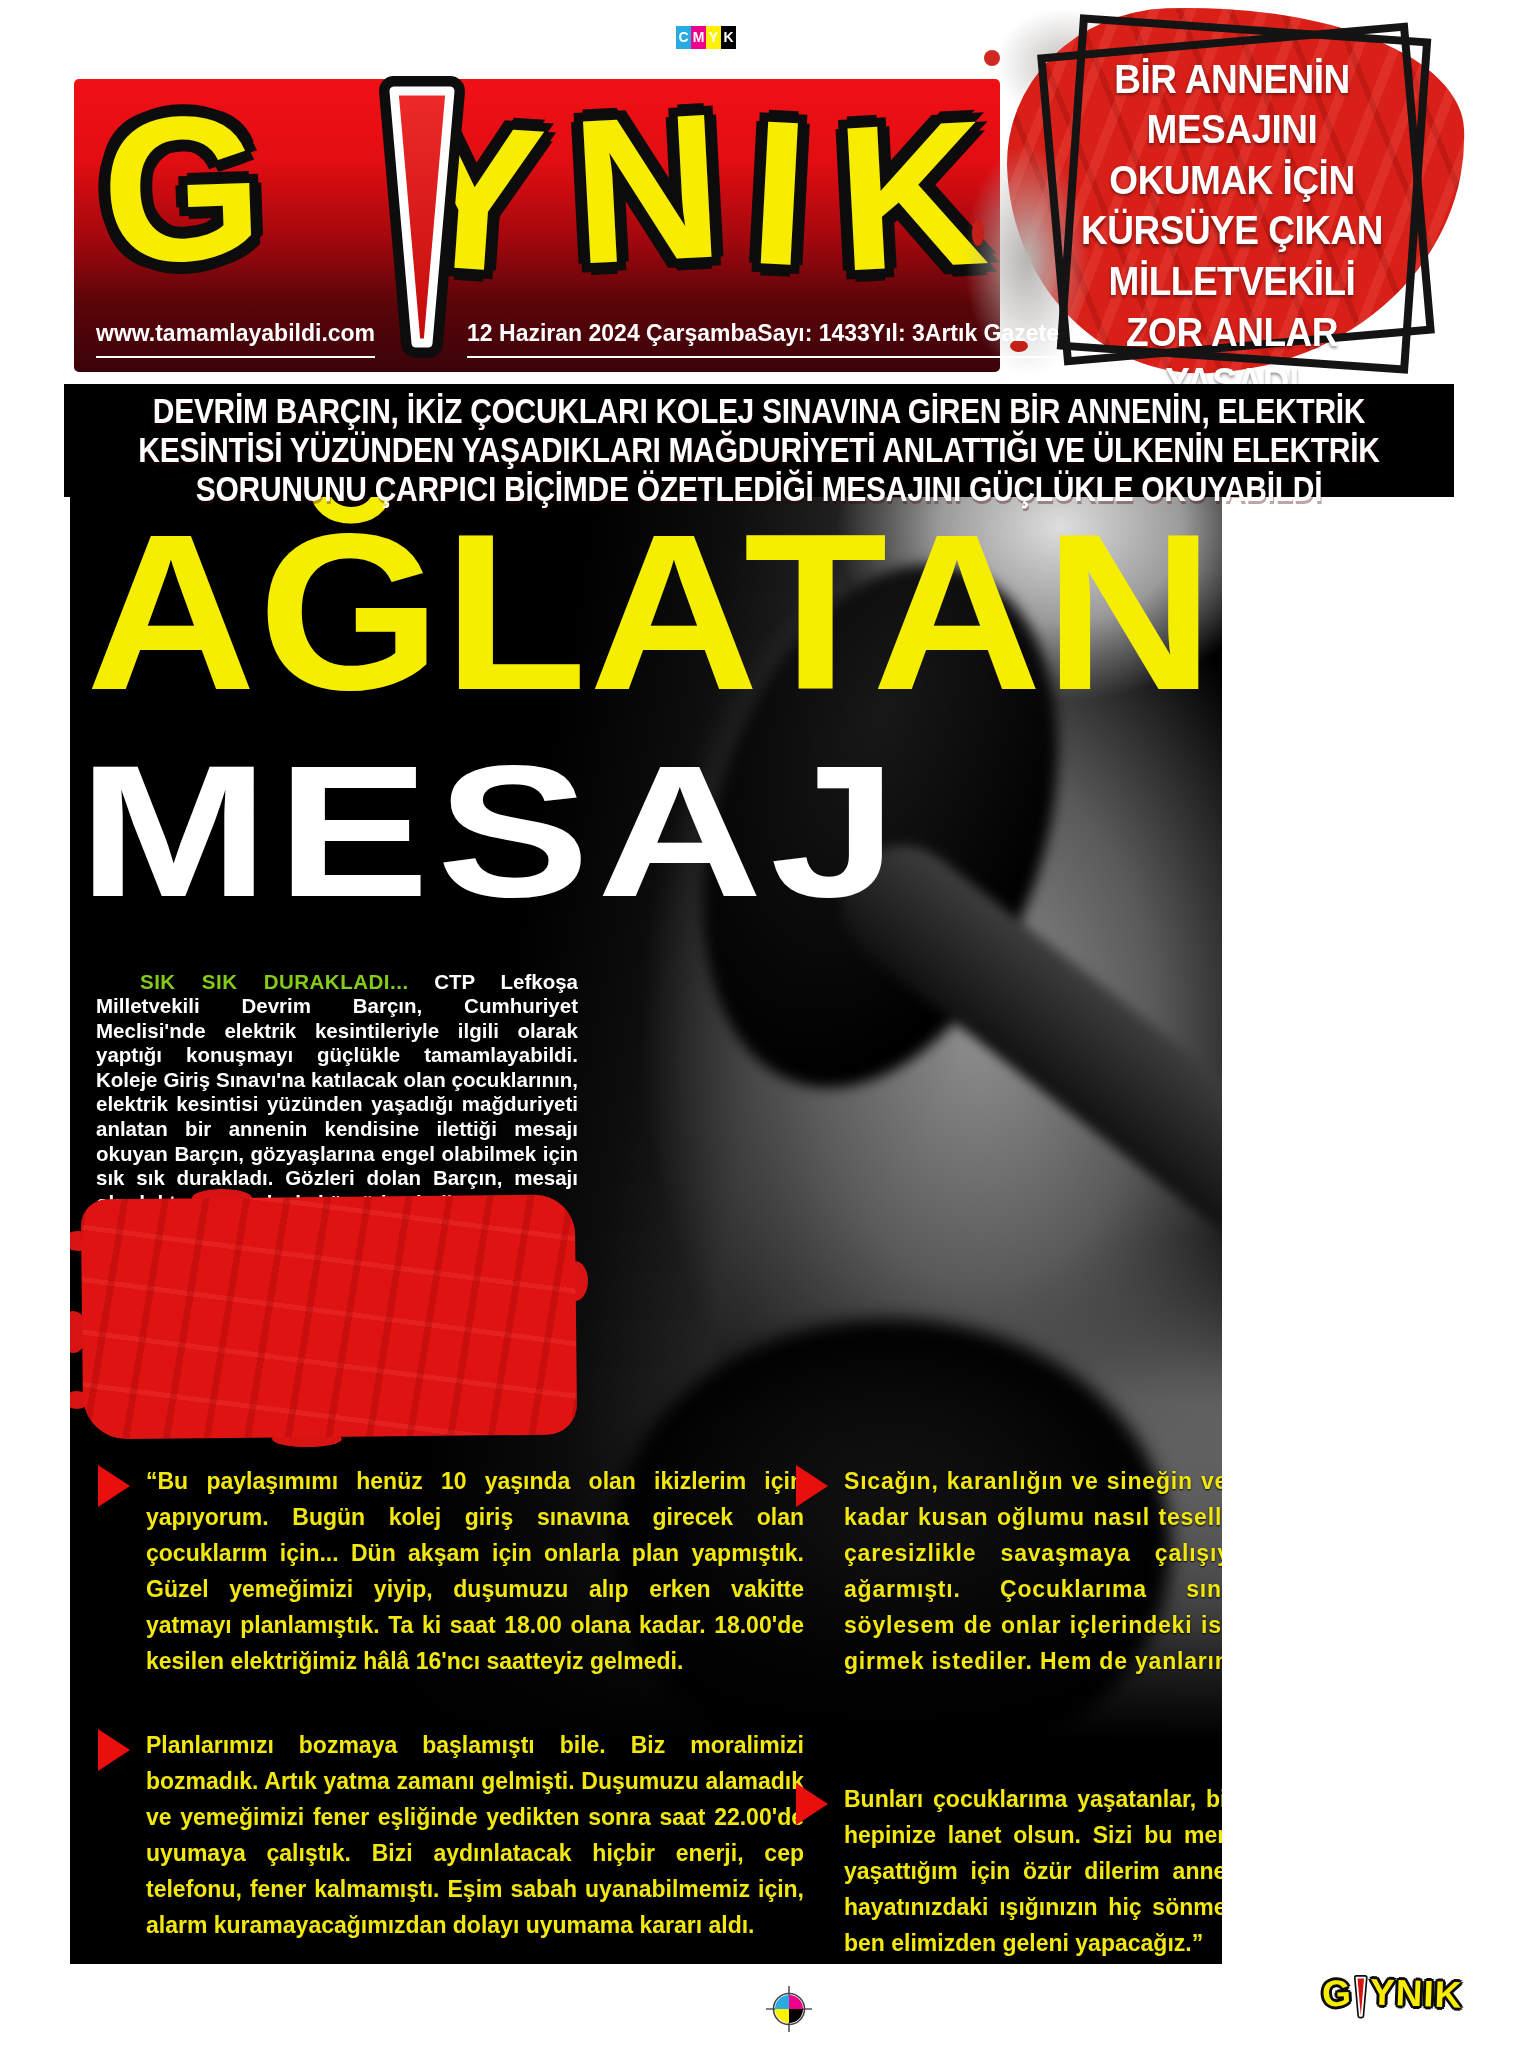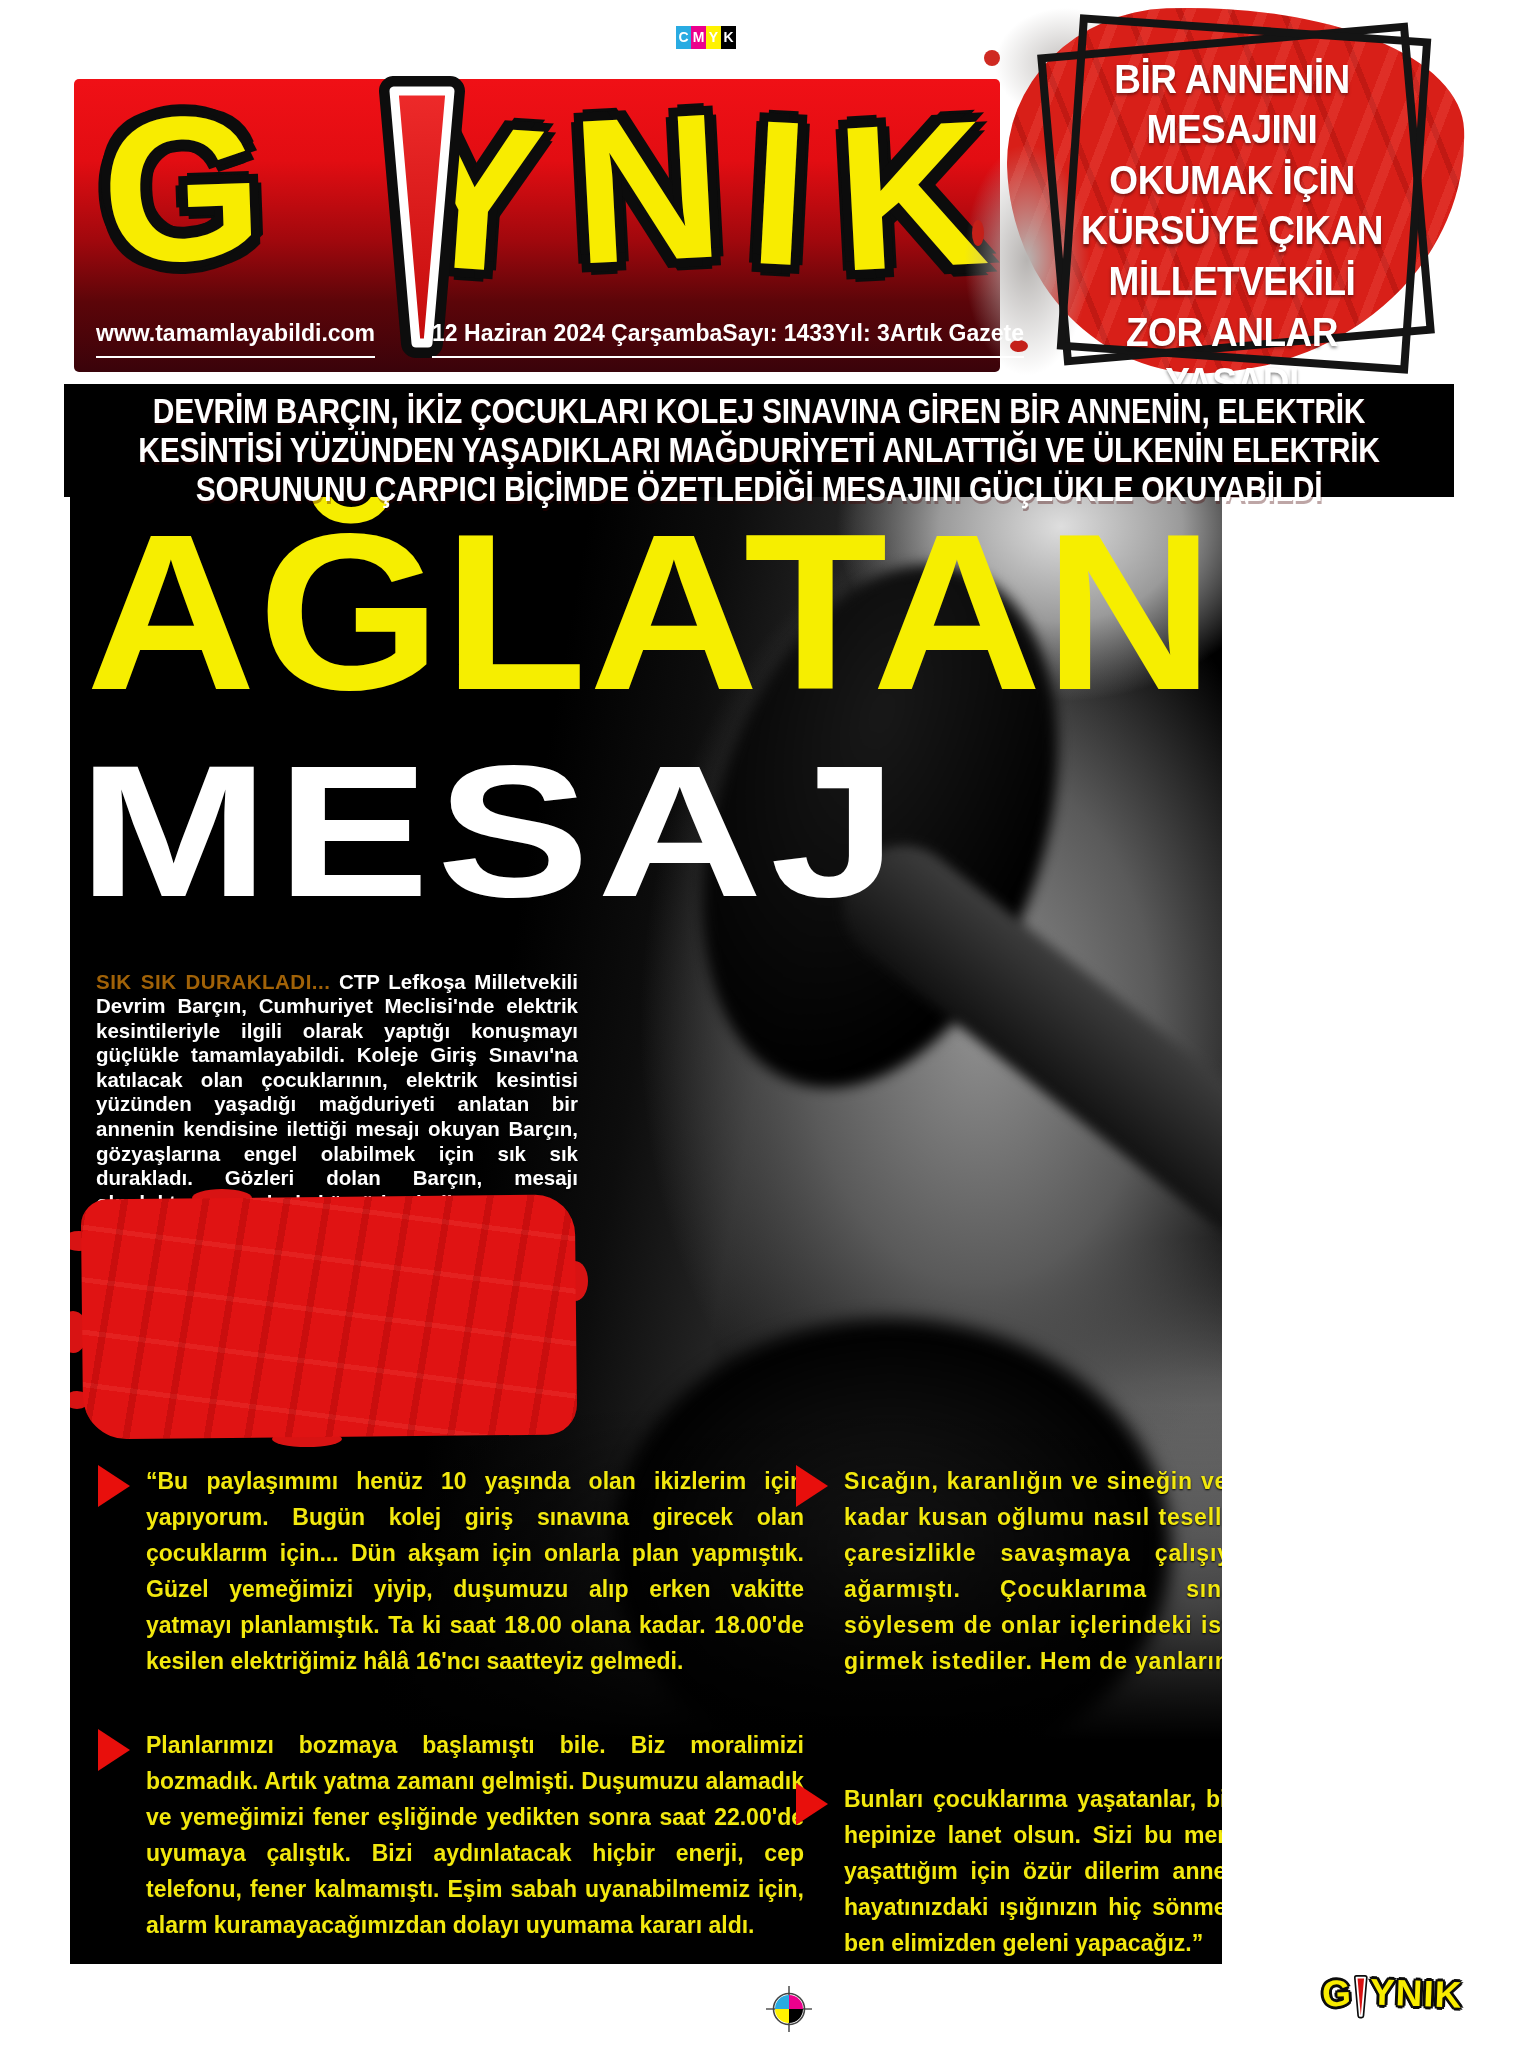--- a/index.html
+++ b/index.html
@@ -29,21 +29,21 @@
   .lg-y{transform:rotate(4deg) translateY(9px);}
   .lg-n{transform:rotate(-3deg);}
   .lg-i{transform:rotate(3deg) translateY(4px);}
   .lg-k{transform:rotate(-3deg) translateY(7px);}
   .logo-spacer{width:86px;}
   .logo-wedge{position:absolute;left:290px;top:-4px;width:112px;height:288px;z-index:5;}
 
   .info-bar{position:absolute;left:22px;right:18px;bottom:14px;display:flex;align-items:flex-end;
             color:#ffffff;font-size:23px;font-weight:700;z-index:6;}
   .info-site{border-bottom:2px solid #ffffff;padding-bottom:9px;white-space:nowrap;}
-  .info-right{flex:1;margin-left:57px;display:flex;justify-content:space-between;
+  .info-right{flex:1;margin-left:92px;display:flex;justify-content:space-between;
               border-bottom:2px solid #ffffff;padding-bottom:9px;white-space:nowrap;}
 
   
   .splash{position:absolute;left:980px;top:10px;width:484px;height:364px;}
   .splash-blob{position:absolute;left:28px;top:-4px;right:-2px;bottom:2px;background:#d81f18;
                border-radius:36% 64% 58% 42% / 42% 36% 64% 58%;transform:rotate(-2deg);}
   .splash-blob::after{content:"";position:absolute;inset:0;border-radius:inherit;
       background:repeating-linear-gradient(113deg,rgba(255,120,110,.18) 0 10px,rgba(0,0,0,0) 10px 34px),
                  repeating-linear-gradient(70deg,rgba(90,0,0,.18) 0 6px,rgba(0,0,0,0) 6px 48px);}
   .splash-gray1{position:absolute;left:-18px;top:130px;width:130px;height:240px;
@@ -88,21 +88,21 @@
               background:linear-gradient(rgba(0,0,0,0),#000 60%);}
 
   .headline-1{position:absolute;left:16px;top:2px;color:#f6ee00;font-size:222px;line-height:226px;
               font-weight:900;letter-spacing:2px;transform:scaleX(1.06);transform-origin:left;white-space:nowrap;}
   .headline-2{position:absolute;left:8px;top:238px;color:#ffffff;font-size:188px;line-height:192px;
               font-weight:900;letter-spacing:6px;transform:scaleX(1.22);transform-origin:left;white-space:nowrap;}
 
   .lead{position:absolute;left:26px;top:452px;width:482px;color:#ffffff;font-size:20.5px;
         line-height:24.6px;font-weight:700;text-align:justify;text-align-last:left;
         text-shadow:0 1px 2px rgba(0,0,0,.8);}
-  .lead .kicker{color:#a16207;font-weight:800;letter-spacing:0.5px;}
+  .lead .kicker{color:#84cc16;font-weight:800;letter-spacing:0.5px;margin-left:44px;}
 
   .msg-splash{position:absolute;left:2px;top:694px;width:508px;height:254px;}
   .msg-blob{position:absolute;inset:6px 4px 8px 10px;background:#e01313;
             border-radius:26px 40px 30px 44px;transform:rotate(-0.6deg);}
   .msg-blob::after{content:"";position:absolute;inset:0;border-radius:inherit;
       background:repeating-linear-gradient(100deg,rgba(120,0,0,.22) 0 7px,rgba(0,0,0,0) 7px 40px),
                  repeating-linear-gradient(8deg,rgba(255,120,110,.14) 0 5px,rgba(0,0,0,0) 5px 52px);}
   .msg-spike{position:absolute;background:#d81313;border-radius:50%;}
   .msg-s1{left:-10px;top:40px;width:34px;height:20px;}
   .msg-s2{left:-14px;top:120px;width:30px;height:42px;}

